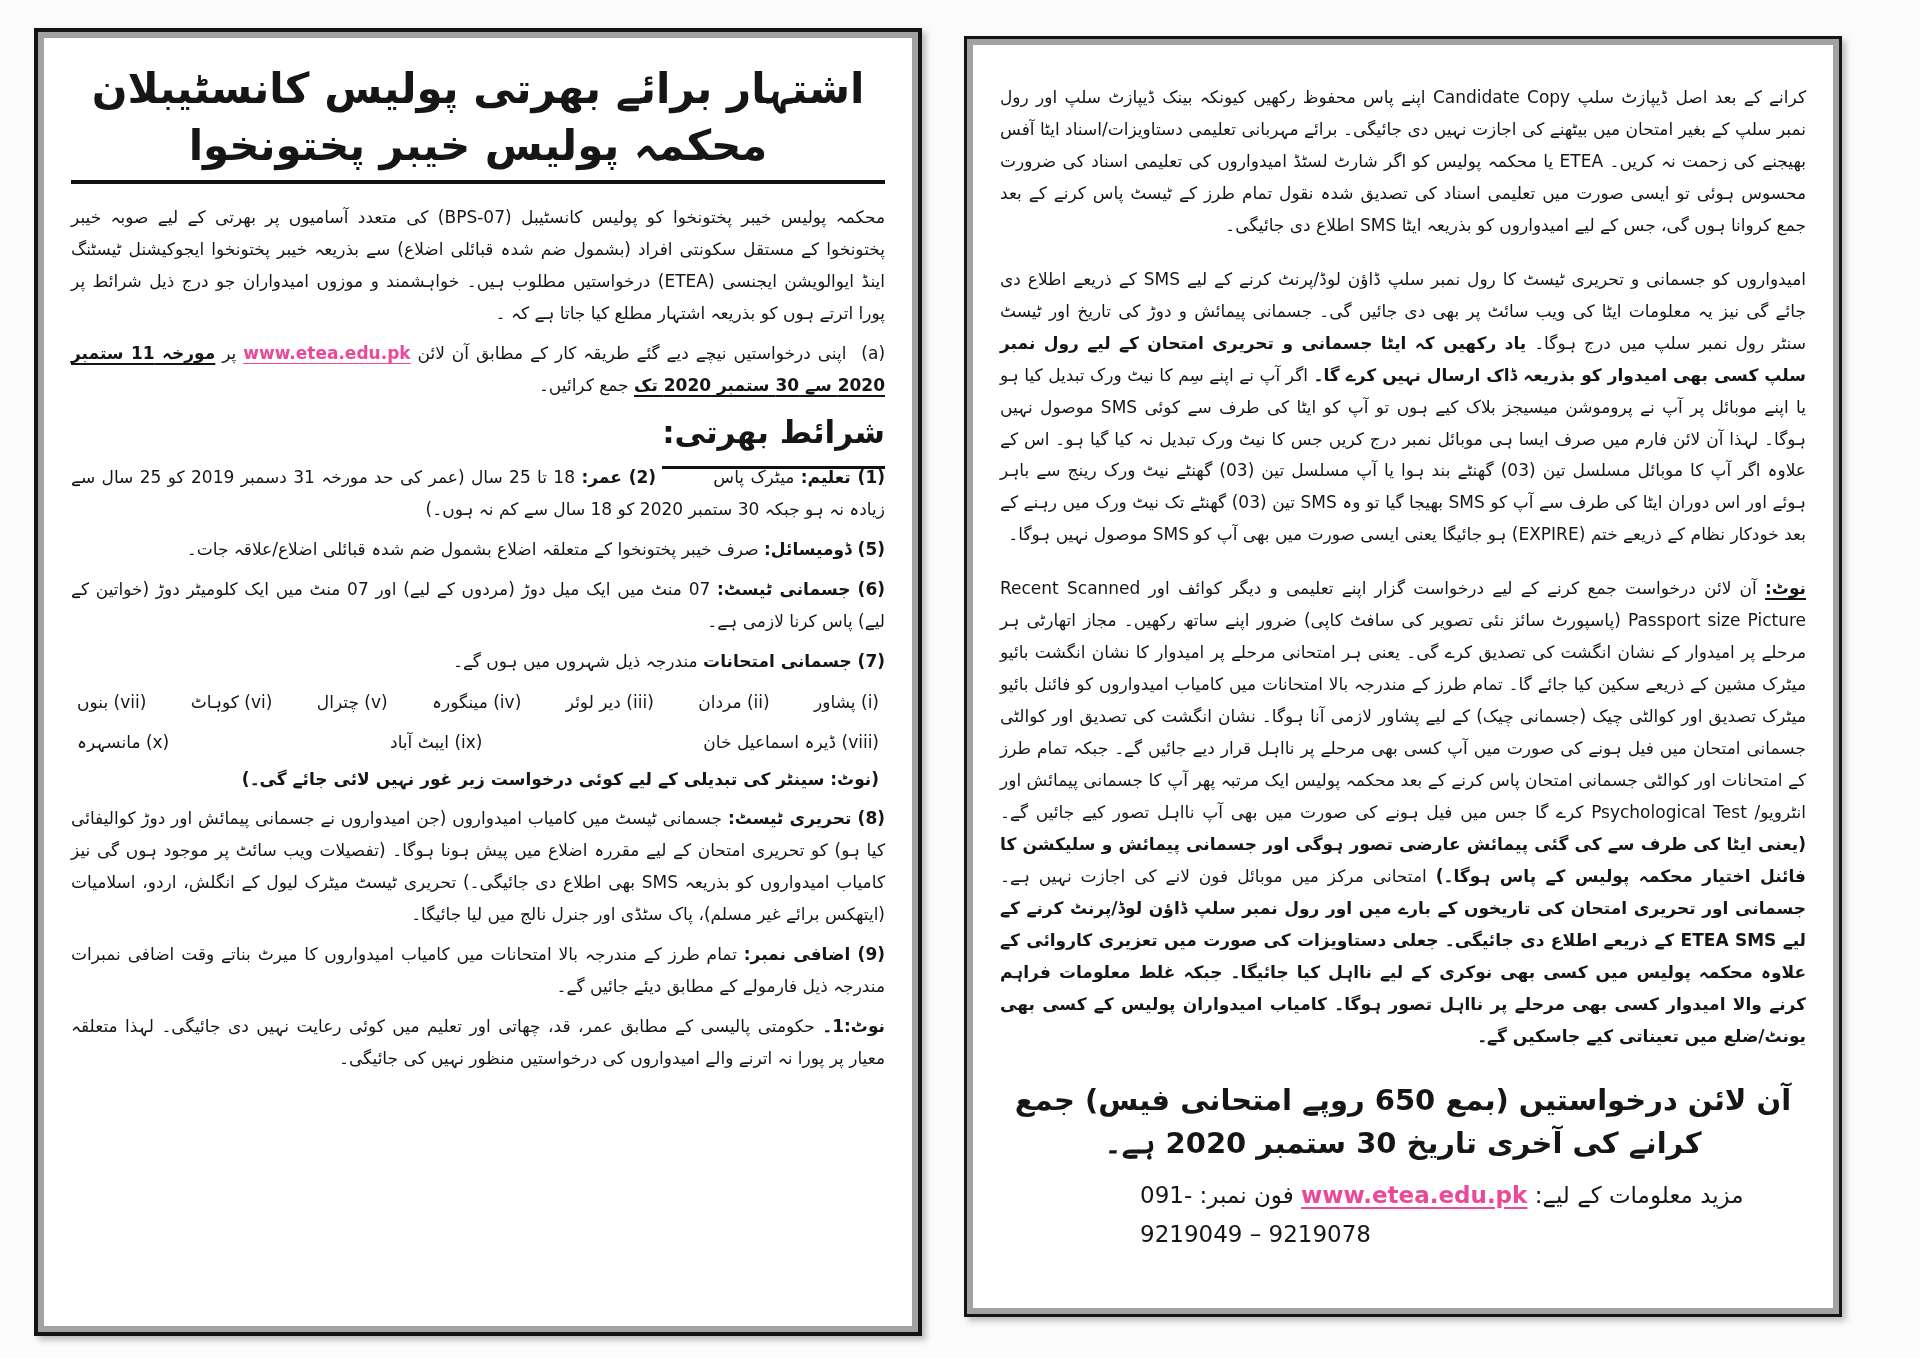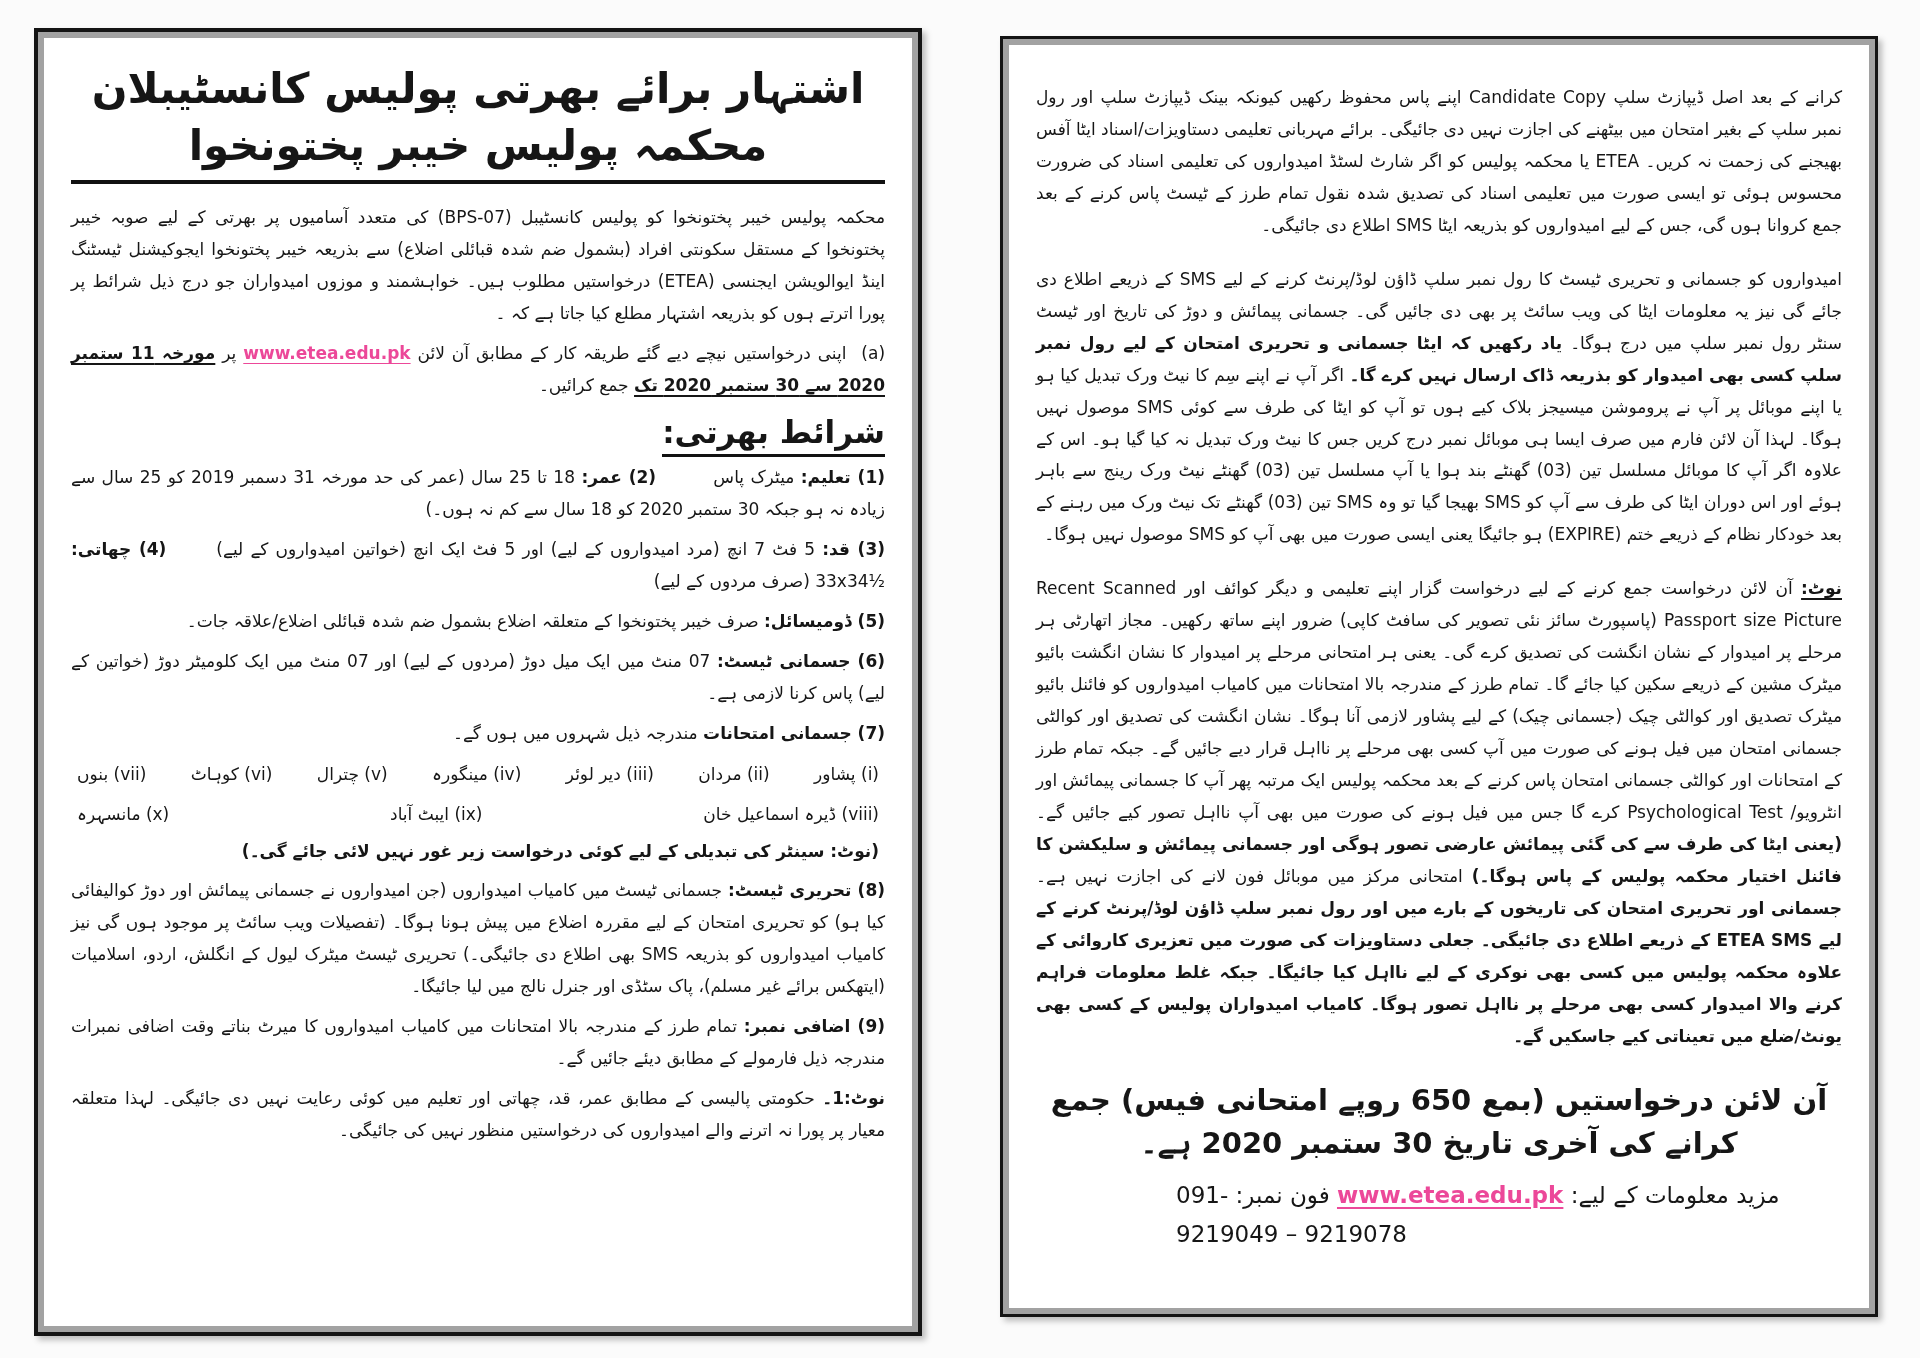--- a/index.html
+++ b/index.html
@@ -13,21 +13,21 @@
   }
   .canvas{position:absolute;inset:0;}
   .page{
     position:absolute;
     background:#fff;
     border:4px solid #141414;
     box-shadow:inset 0 0 0 6px #a2a2a2, 4px 4px 6px rgba(0,0,0,.25);
     box-sizing:border-box;
   }
   .page-1{left:34px;top:28px;width:888px;height:1308px;}
-  .page-2{left:1000px;top:36px;width:878px;height:1281px;border-width:3px;}
+  .page-2{left:964px;top:36px;width:878px;height:1281px;border-width:3px;}
   .page-inner{
     position:absolute;inset:7px;
     background:#fff;
     padding:18px 26px 14px 26px;
     box-sizing:border-box;
     overflow:hidden;
     direction:rtl;
   }
   .rtl{direction:rtl;unicode-bidi:isolate;}
   p,div.para{
@@ -48,21 +48,21 @@
     font-weight:bold;
     border-bottom:4px solid #111;
     padding-bottom:6px;
   }
   .section-heading{
     font-size:31px;
     font-weight:bold;
     margin:10px 0 10px 0;
     line-height:1.3;
   }
-  .section-heading .hd{border-bottom:3px solid #111;padding-bottom:4px;}
+  .section-heading .hd{border-bottom:3px solid #111;padding-bottom:16px;}
   .list-item{display:block;margin:0 0 6px 0;}
   .list-item .lbl{font-weight:normal;display:inline-block;margin-left:8px;}
   .spread{
     display:flex;
     justify-content:space-between;
     flex-wrap:wrap;
     gap:4px 14px;
     font-size:17px;
     line-height:1.9;
     margin:0 6px 8px 6px;
@@ -99,21 +99,20 @@
         <span class="lbl" dir="ltr">(a)</span>
         <span><span>اپنی درخواستیں نیچے دیے گئے طریقہ کار کے مطابق آن لائن </span><span class="lnk" dir="ltr">www.etea.edu.pk</span><span> پر </span><span class="b u">مورخہ 11 ستمبر 2020 سے 30 ستمبر 2020 تک</span><span> جمع کرائیں۔</span></span>
       </div>
 
 
       <div class="section-heading rtl">
         <span class="hd">شرائط بھرتی:</span>
       </div>
 
       <div class="para rtl"><span class="b">(1) تعلیم:</span><span> میٹرک پاس&nbsp;&nbsp;&nbsp;&nbsp;&nbsp;&nbsp;&nbsp;&nbsp; </span><span class="b">(2) عمر:</span><span> 18 تا 25 سال (عمر کی حد مورخہ 31 دسمبر 2019 کو 25 سال سے زیادہ نہ ہو جبکہ 30 ستمبر 2020 کو 18 سال سے کم نہ ہوں۔)</span></div>
-      <div class="para rtl"><span class="b">(3) قد:</span><span> 5 فٹ 7 انچ (مرد امیدواروں کے لیے) اور 5 فٹ ایک انچ (خواتین امیدواروں کے لیے)&nbsp;&nbsp;&nbsp;&nbsp;&nbsp;&nbsp; </span><span class="b">(4) چھاتی:</span><span> </span><span dir="ltr">33x34½</span><span> (صرف مردوں کے لیے)</span></div>
       <div class="para rtl"><span class="b">(5) ڈومیسائل:</span><span> صرف خیبر پختونخوا کے متعلقہ اضلاع بشمول ضم شدہ قبائلی اضلاع/علاقہ جات۔</span></div>
       <div class="para rtl"><span class="b">(6) جسمانی ٹیسٹ:</span><span> 07 منٹ میں ایک میل دوڑ (مردوں کے لیے) اور 07 منٹ میں ایک کلومیٹر دوڑ (خواتین کے لیے) پاس کرنا لازمی ہے۔</span></div>
       <div class="para rtl"><span class="b">(7) جسمانی امتحانات</span><span> مندرجہ ذیل شہروں میں ہوں گے۔</span></div>
 
       <div class="spread rtl">
           <span>(i) پشاور</span>
           <span>(ii) مردان</span>
           <span>(iii) دیر لوئر</span>
           <span>(iv) مینگورہ</span>
           <span>(v) چترال</span>

